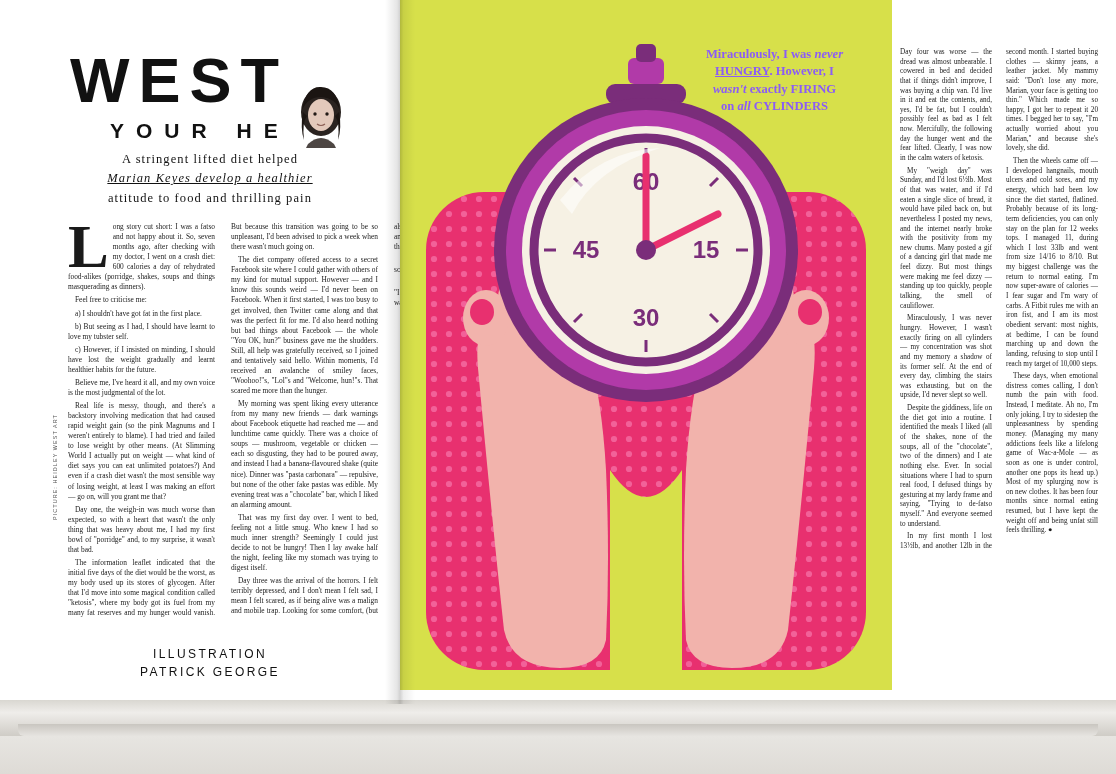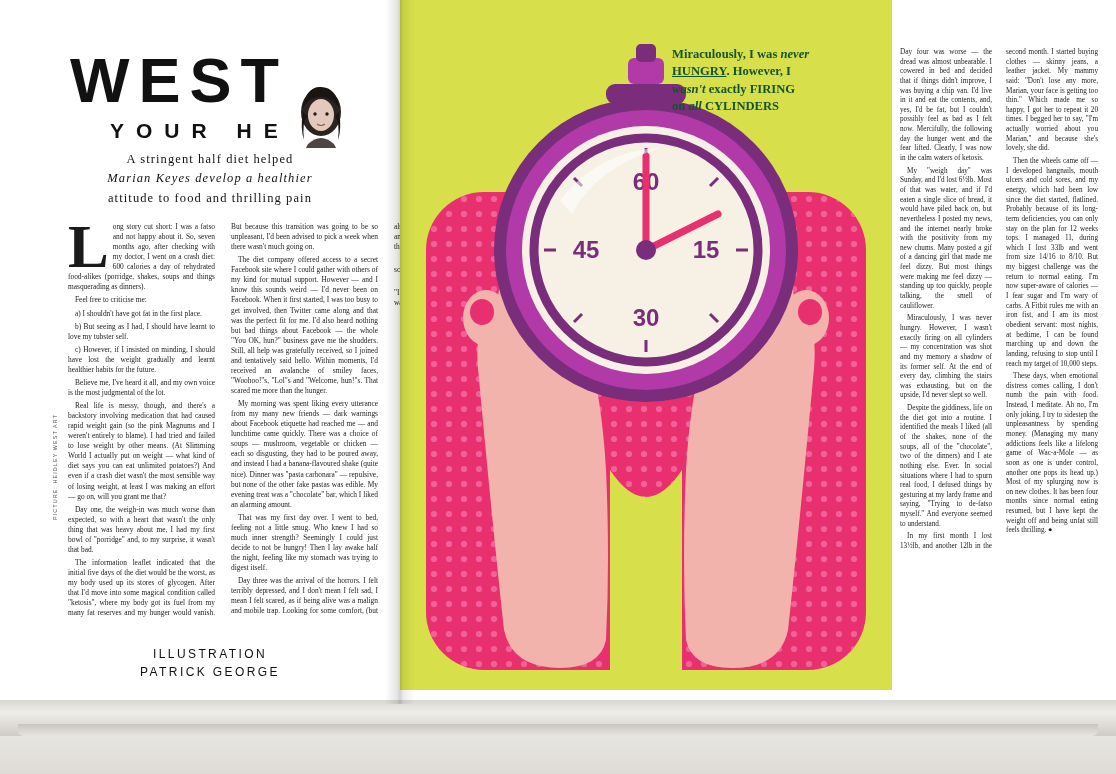--- a/index.html
+++ b/index.html
@@ -60,21 +60,21 @@
     margin:10px 0 0 40px;
   }
   .standfirst{
     position:absolute;left:55px;top:150px;width:310px;
     text-align:center;
     font-size:12.5px;
     letter-spacing:1.1px;
     line-height:1.55;
     color:#111;
   }
-  .standfirst em{font-style:italic;}
+  .standfirst em{font-style:italic;text-decoration:underline;}
   .portrait{
     position:absolute;left:290px;top:82px;width:62px;height:66px;
     overflow:hidden;
   }
   .portrait svg{display:block;}
 
   
   .lcols{
     position:absolute;left:68px;top:222px;width:310px;height:400px;
     column-count:2;column-gap:16px;
@@ -113,21 +113,21 @@
     background:#4d7c0f;
     overflow:hidden;
   }
   .pageno{
     position:absolute;right:20px;top:14px;
     font-family:"Liberation Sans", sans-serif;
     font-weight:bold;font-size:14px;letter-spacing:3px;color:#111;
   }
   .pullquote{
     position:absolute;left:272px;top:46px;width:205px;
-    font-size:12.6px;line-height:1.38;text-align:left;color:#14532d;
+    font-size:12.6px;line-height:1.38;text-align:center;color:#8b5cf6;
     font-weight:bold;
   }
   .pullquote em{font-style:italic;font-weight:bold;}
   .pullquote u{text-decoration:underline;}
 
   .rcols{
     position:absolute;left:500px;top:48px;width:198px;height:600px;
     column-count:2;column-gap:14px;
     font-size:7.2px;line-height:1.34;text-align:justify;color:#1a1a1a;
   }
@@ -155,21 +155,21 @@
         <path d="M13 30 Q10 46 14 58 Q12 40 17 34Z" fill="#1b1512"></path>
         <path d="M49 30 Q52 46 48 58 Q50 40 45 34Z" fill="#1b1512"></path>
         <path d="M18 62 Q31 50 44 62 L46 66 L16 66Z" fill="#4d4643"></path>
         <circle cx="25" cy="32" r="1.7" fill="#221a16"></circle>
         <circle cx="37" cy="32" r="1.7" fill="#221a16"></circle>
         <path d="M27 42 Q31 45 35 42" stroke="#8b5f55" stroke-width="1.2" fill="none"></path>
       </svg>
     </div>
 
     <div class="standfirst">
-      <div>A stringent half diet helped</div>
+      <div>A stringent lifted diet helped</div>
       <div><em>Marian Keyes develop a healthier</em></div>
       <div>attitude to food and thrilling pain</div>
     </div>
 
     <div class="lcols" id="left-columns">
         <p class="first"><span class="dropcap">L</span>ong story cut short: I was a fatso and not happy about it. So, seven months ago, after checking with my doctor, I went on a crash diet: 600 calories a day of rehydrated food-alikes (porridge, shakes, soups and things masquerading as dinners).</p>
         <p>Feel free to criticise me:</p>
         <p>a) I shouldn't have got fat in the first place.</p>
         <p>b) But seeing as I had, I should have learnt to love my tubster self.</p>
         <p>c) However, if I insisted on minding, I should have lost the weight gradually and learnt healthier habits for the future.</p>

